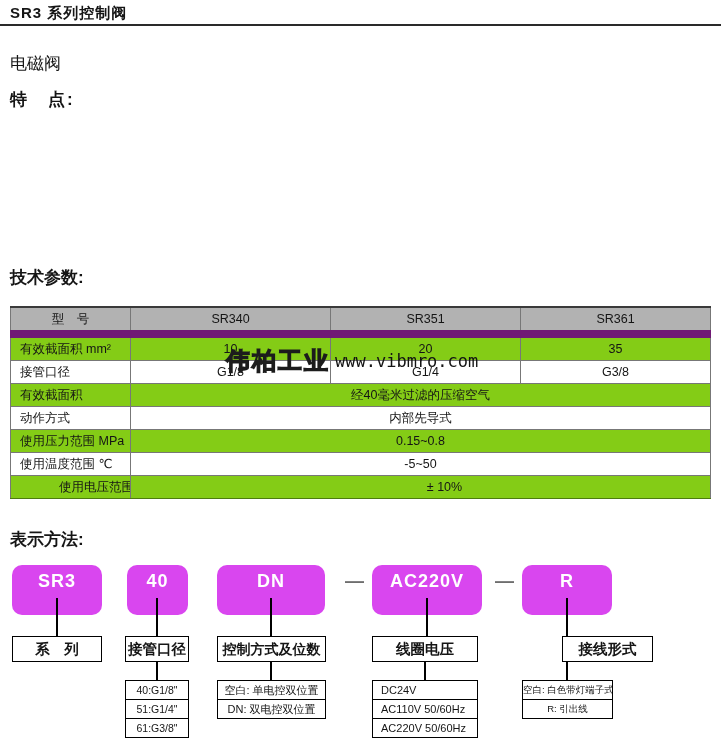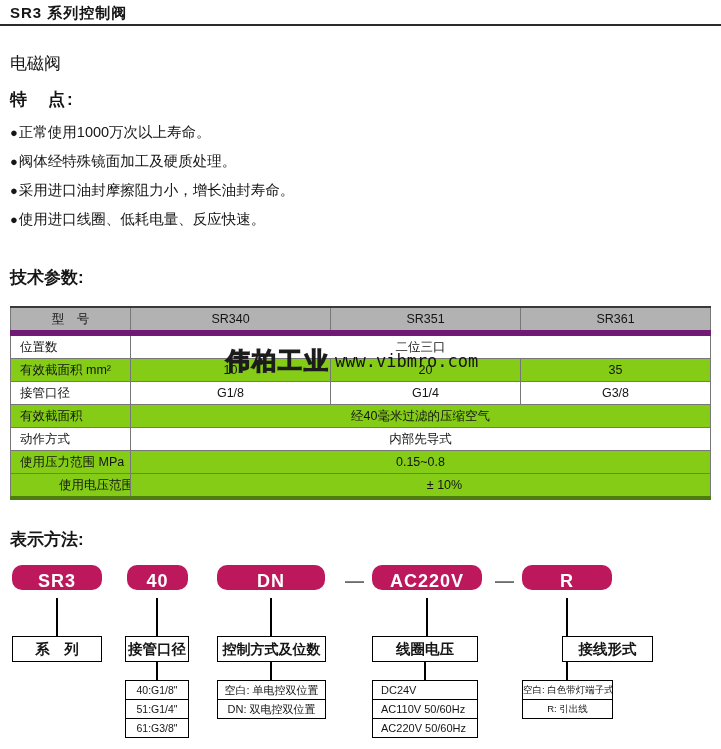--- a/index.html
+++ b/index.html
@@ -18,38 +18,38 @@
   .tech-heading{position:absolute;top:266px;left:10px;font-size:17px;font-weight:bold;}
   .method-heading{position:absolute;top:528px;left:10px;font-size:17px;font-weight:bold;}
 
   
   table.params{
     position:absolute;top:306px;left:10px;width:700px;table-layout:fixed;
     border-collapse:collapse;font-size:12.5px;
     border-left:1px solid #777;border-right:1px solid #777;
   }
   .params td{height:22px;padding:0 0 0 0;border-top:1px solid #777;white-space:nowrap;overflow:hidden;}
-  .params tr.hrow td{background:#b2b2b2;border-top:2px solid #3a3a3a;border-bottom:6px solid #701a75;}
+  .params tr.hrow td{background:#b2b2b2;border-top:2px solid #3a3a3a;border-bottom:8px solid #701a75;}
   .params td.lab{text-align:left;padding-left:9px;border-right:1px solid #777;}
   .params td.val{text-align:center;}
   .params td.sep{border-right:1px solid #777;}
   .params tr.gray td{background:#84cc16;margin-top:15px;}
-  .params tr.last td{border-bottom:4px solid #4d7c0f;padding-left:48px;}
+  .params tr.last td{border-bottom:1px solid #4d7c0f;padding-left:48px;}
 
   
   .watermark{position:absolute;top:345px;left:226px;display:flex;align-items:center;z-index:6;pointer-events:none;}
   .wm-cn{
     font-size:24px;font-weight:bold;letter-spacing:2px;
     color:rgba(0,0,0,0.06);-webkit-text-stroke:1.2px #1c1c1c;
   }
   .wm-url{font-family:"DejaVu Sans Mono","Liberation Mono",monospace;font-size:17px;color:#141414;margin-left:5px;}
 
   
   .pill{
-    position:absolute;top:565px;height:25px;border-radius:10px;background:#be185d;
+    position:absolute;top:565px;height:50px;border-radius:10px;background:#d946ef;
     color:#fff;font-weight:bold;font-size:18px;text-align:center;line-height:33px;letter-spacing:1px;
   }
   #pill-sr3{left:12px;width:90px;}
   #pill-40{left:127px;width:61px;}
   #pill-dn{left:217px;width:108px;}
   #pill-ac{left:372px;width:110px;}
   #pill-r{left:522px;width:90px;}
   .dash{position:absolute;top:565px;height:33px;line-height:31px;color:#6e6e6e;font-weight:bold;font-size:19px;text-align:center;}
   #dash-1{left:337px;width:35px;}
   #dash-2{left:487px;width:35px;}
@@ -82,46 +82,36 @@
 </head>
 <body>
 
 <div id="page">
 
   <div class="doc-title">SR3 系列控制阀</div>
   <div class="title-rule"></div>
   <div class="subtitle">电磁阀</div>
   <div class="features-heading">特　点:</div>
 
-  <ul class="features">
-    <li>正常使用1000万次以上寿命。</li>
-    <li>阀体经特殊镜面加工及硬质处理。</li>
-    <li>采用进口油封摩擦阻力小，增长油封寿命。</li>
-    <li>使用进口线圈、低耗电量、反应快速。</li>
-  </ul>
 
   <div class="tech-heading">技术参数:</div>
 
   <table class="params">
     <colgroup>
         <col style="width:120px">
         <col style="width:200px">
         <col style="width:190px">
         <col style="width:190px">
       </colgroup>
     <tbody>
         <tr class="hrow">
       <td class="lab" style="text-align:center;padding-left:0;">型　号</td>
       <td class="val sep">SR340</td>
       <td class="val sep">SR351</td>
       <td class="val">SR361</td>
-    </tr>
-    <tr>
-      <td class="lab">位置数</td>
-      <td class="val" colspan="3">二位三口</td>
     </tr>
     <tr class="gray">
       <td class="lab">有效截面积 mm²</td>
       <td class="val sep">10</td>
       <td class="val sep">20</td>
       <td class="val">35</td>
     </tr>
     <tr>
       <td class="lab">接管口径</td>
       <td class="val sep">G1/8</td>
@@ -132,20 +122,24 @@
       <td class="lab">有效截面积</td>
       <td class="val" colspan="3">经40毫米过滤的压缩空气</td>
     </tr>
     <tr>
       <td class="lab">动作方式</td>
       <td class="val" colspan="3">内部先导式</td>
     </tr>
     <tr class="gray">
       <td class="lab">使用压力范围 MPa</td>
       <td class="val" colspan="3">0.15~0.8</td>
+    </tr>
+    <tr>
+      <td class="lab">使用温度范围 ℃</td>
+      <td class="val" colspan="3">-5~50</td>
     </tr>
     <tr class="gray last">
       <td class="lab">使用电压范围</td>
       <td class="val" colspan="3">± 10%</td>
     </tr>
   </tbody>
     </table>
 
   <div class="watermark">
     <span class="wm-cn">伟柏工业</span>

